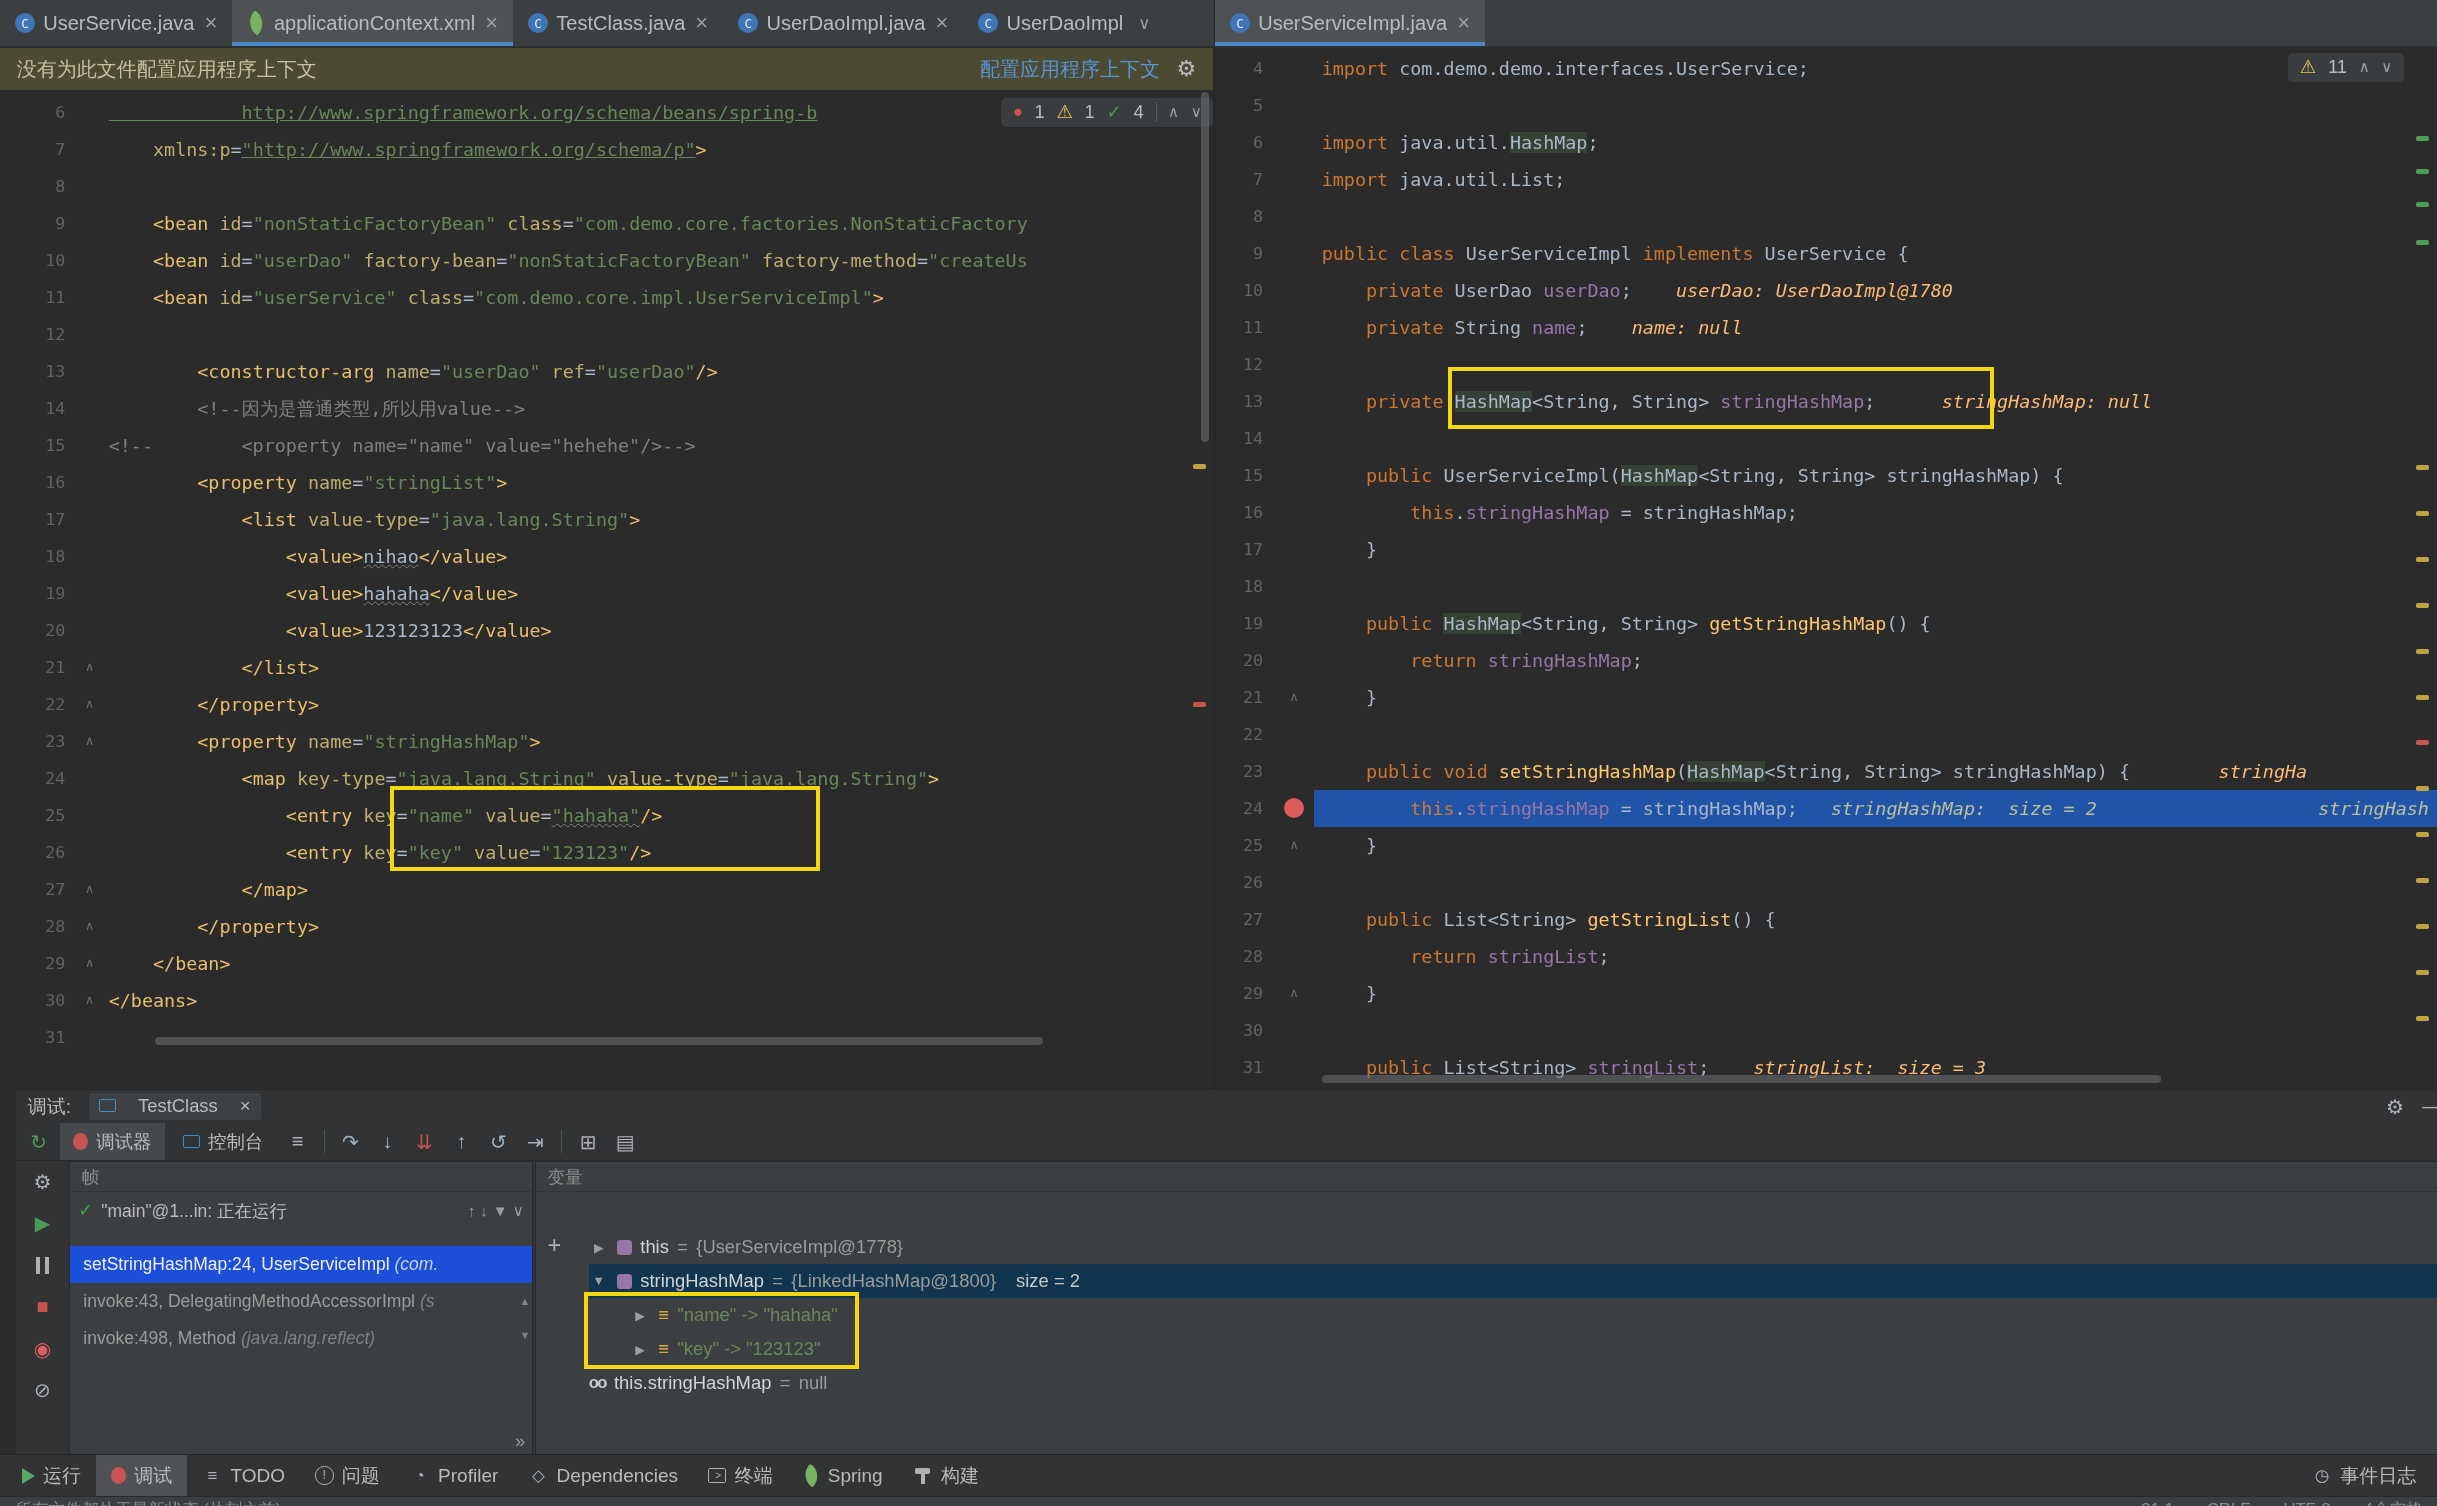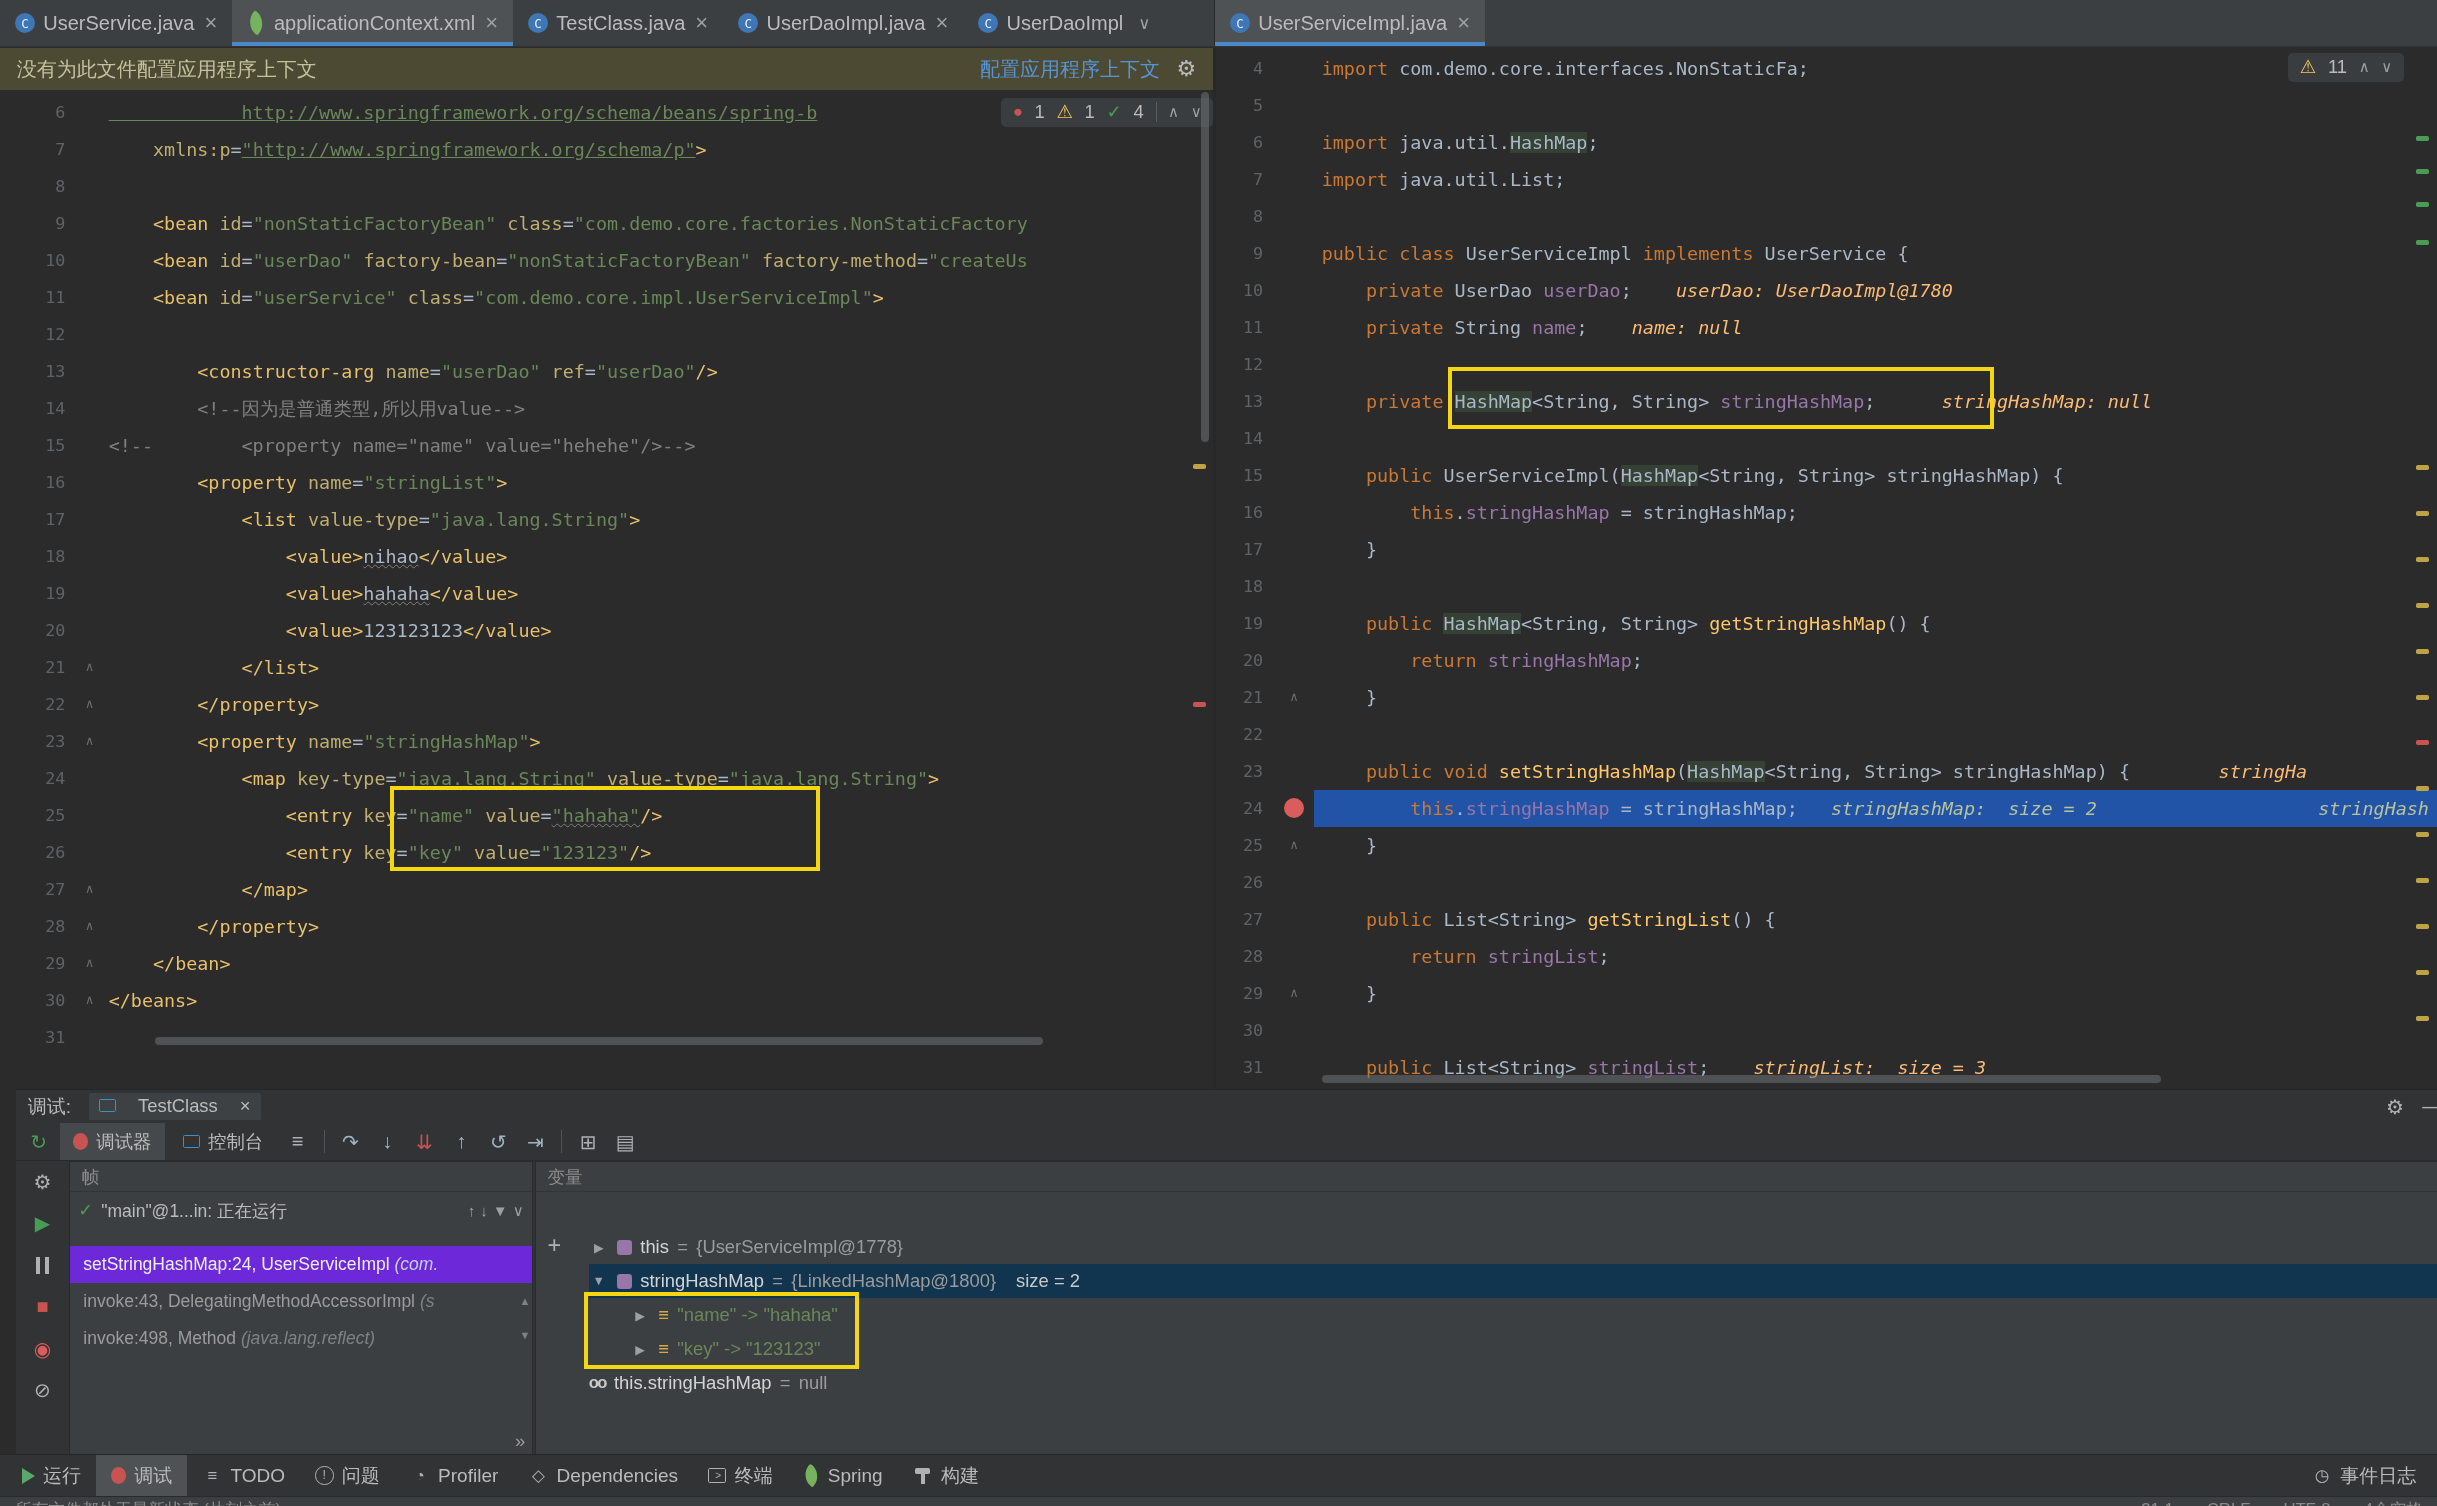--- a/index.html
+++ b/index.html
@@ -100,21 +100,21 @@
   .pausebars { width:13.3px; height:16.7px; border-left:4.2px solid #afb1b3; border-right:4.2px solid #afb1b3; }
 
   .fpanel { width:464px; background:#3c3f41; border:0.8px solid #282a2c; display:flex; flex-direction:column; position:relative; }
   .panel-h { height:30px; display:flex; align-items:center; padding:0 11.7px; color:#8c8c8c; font-size:17.5px; border-bottom:0.8px solid #323537; flex:none; }
   .thread-row { height:37px; display:flex; align-items:center; gap:8.3px; padding:0 8.3px; font-size:17.5px; color:#bbbbbb; flex:none; }
   .thread-row .chk { color:#499c54; }
   .th-ic { color:#9da0a3; font-size:15px; margin-left:5px; }
   .frows { padding-top:16.7px; }
   .frow { height:37px; line-height:37px; padding-left:13.3px; font-size:17.5px; color:#9b9b9b; white-space:nowrap; overflow:hidden; }
   .frow .pkg { font-style:italic; color:#7e8287; }
-  .frow.sel { background:#6d28d9; color:#eceff2; }
+  .frow.sel { background:#1d4ed8; color:#eceff2; }
   .frow.sel .pkg { color:#c4d3e8; }
   .fmore { position:absolute; right:6.7px; bottom:1.7px; color:#9b9b9b; font-size:18.4px; }
   .fscroll { position:absolute; right:1.7px; top:133px; color:#7e8287; font-size:11px; display:flex; flex-direction:column; gap:22px; }
 
   .vpanel { flex:1; background:#3c3f41; border:0.8px solid #282a2c; margin-left:1.7px; display:flex; flex-direction:column; position:relative; }
   .vbody { position:relative; flex:1; padding:38px 0 0 53px; }
   .addw { position:absolute; left:11.7px; top:40px; color:#afb1b3; font-size:23.4px; }
   .vrow { height:34px; display:flex; align-items:center; gap:8.3px; font-size:18.4px; }
   .vrow.sel { background:#11354f; }
   .vrow .chev { color:#9da0a3; font-size:12.5px; width:20px; text-align:center; flex:none; }
@@ -339,21 +339,21 @@
         <span class="ln" data-name="line-number">31</span>
         <span class="gut" data-name="gutter"></span>
         <pre class="code" data-name="code-text"></pre>
       </div>
     </div>
   <div class="divider" data-name="editor-splitter"></div>
   <div class="ed ed-right" id="ed-right" data-name="java-editor">
       <div class="cl" data-name="code-line">
         <span class="ln" data-name="line-number">4</span>
         <span class="gut" data-name="gutter"></span>
-        <pre class="code" data-name="code-text"><span class="sg k" data-name="code-segment">import </span><span class="sg p" data-name="code-segment">com.demo.core.interfaces.NonStaticFa;</span></pre>
+        <pre class="code" data-name="code-text"><span class="sg k" data-name="code-segment">import </span><span class="sg p" data-name="code-segment">com.demo.demo.interfaces.UserService;</span></pre>
       </div>
       <div class="cl" data-name="code-line">
         <span class="ln" data-name="line-number">5</span>
         <span class="gut" data-name="gutter"></span>
         <pre class="code" data-name="code-text"></pre>
       </div>
       <div class="cl" data-name="code-line">
         <span class="ln" data-name="line-number">6</span>
         <span class="gut" data-name="gutter"></span>
         <pre class="code" data-name="code-text"><span class="sg k" data-name="code-segment">import </span><span class="sg p" data-name="code-segment">java.util.</span><span class="sg p hl" data-name="code-segment">HashMap</span><span class="sg p" data-name="code-segment">;</span></pre>

